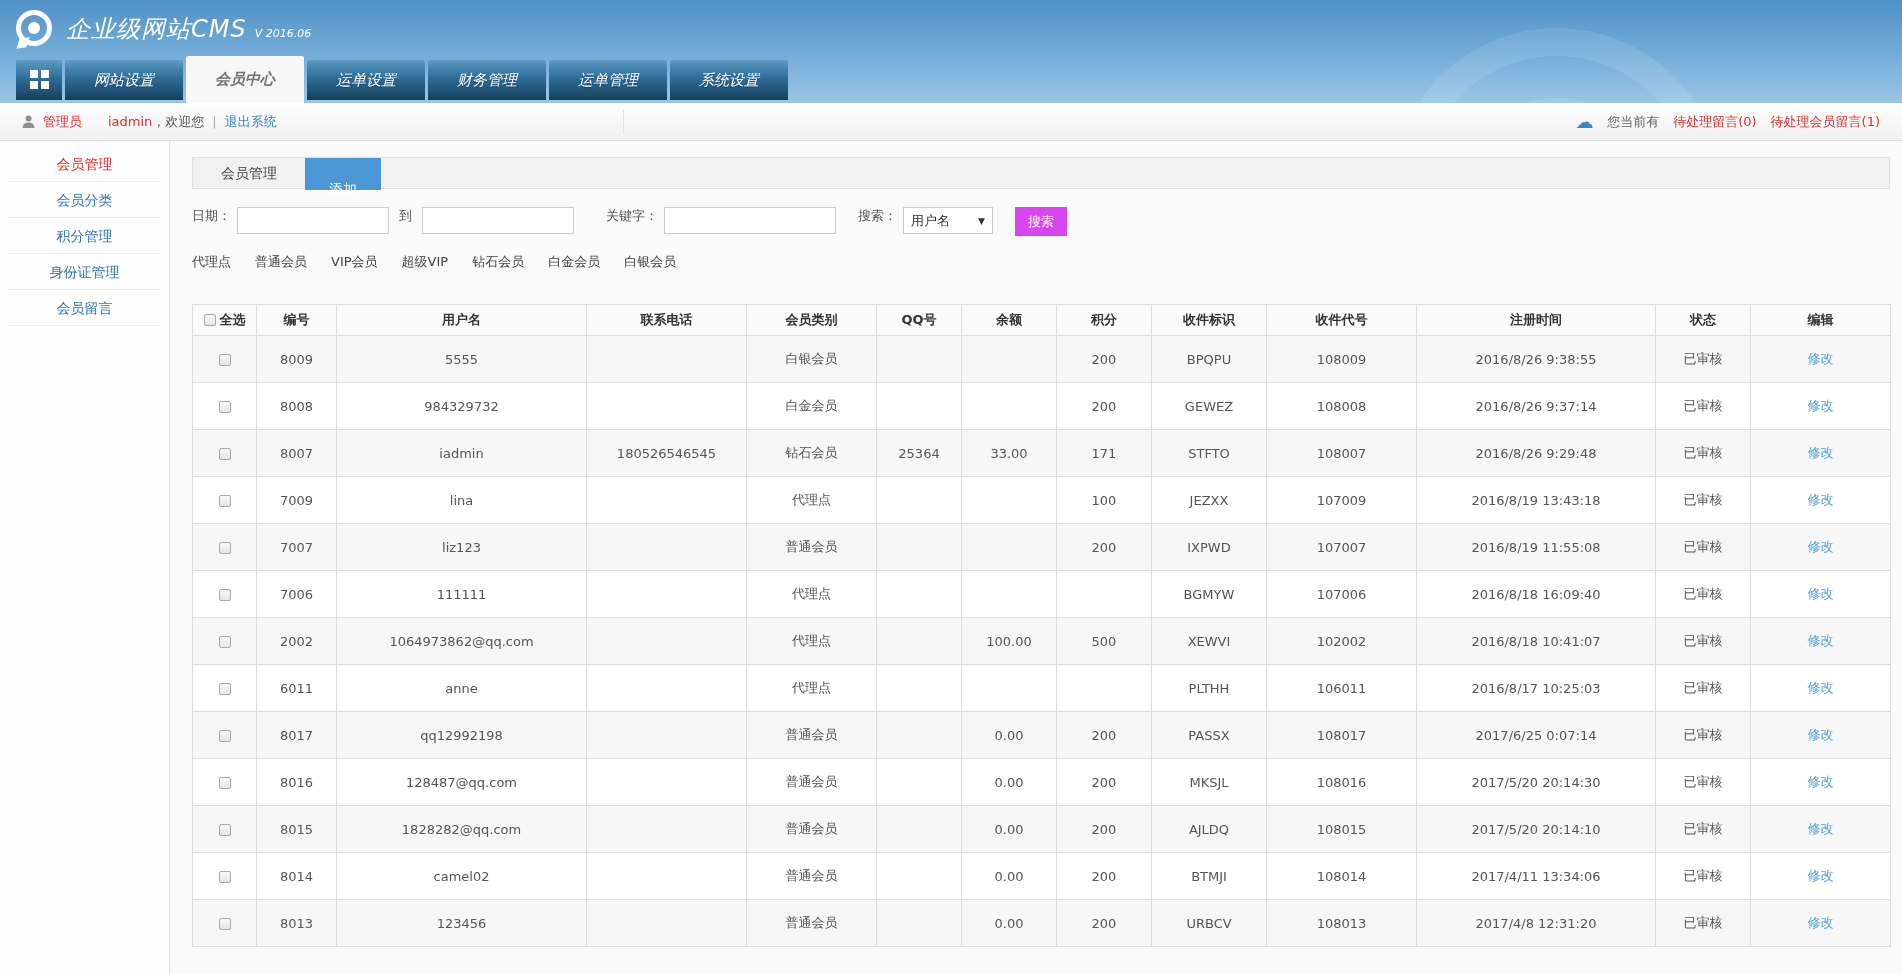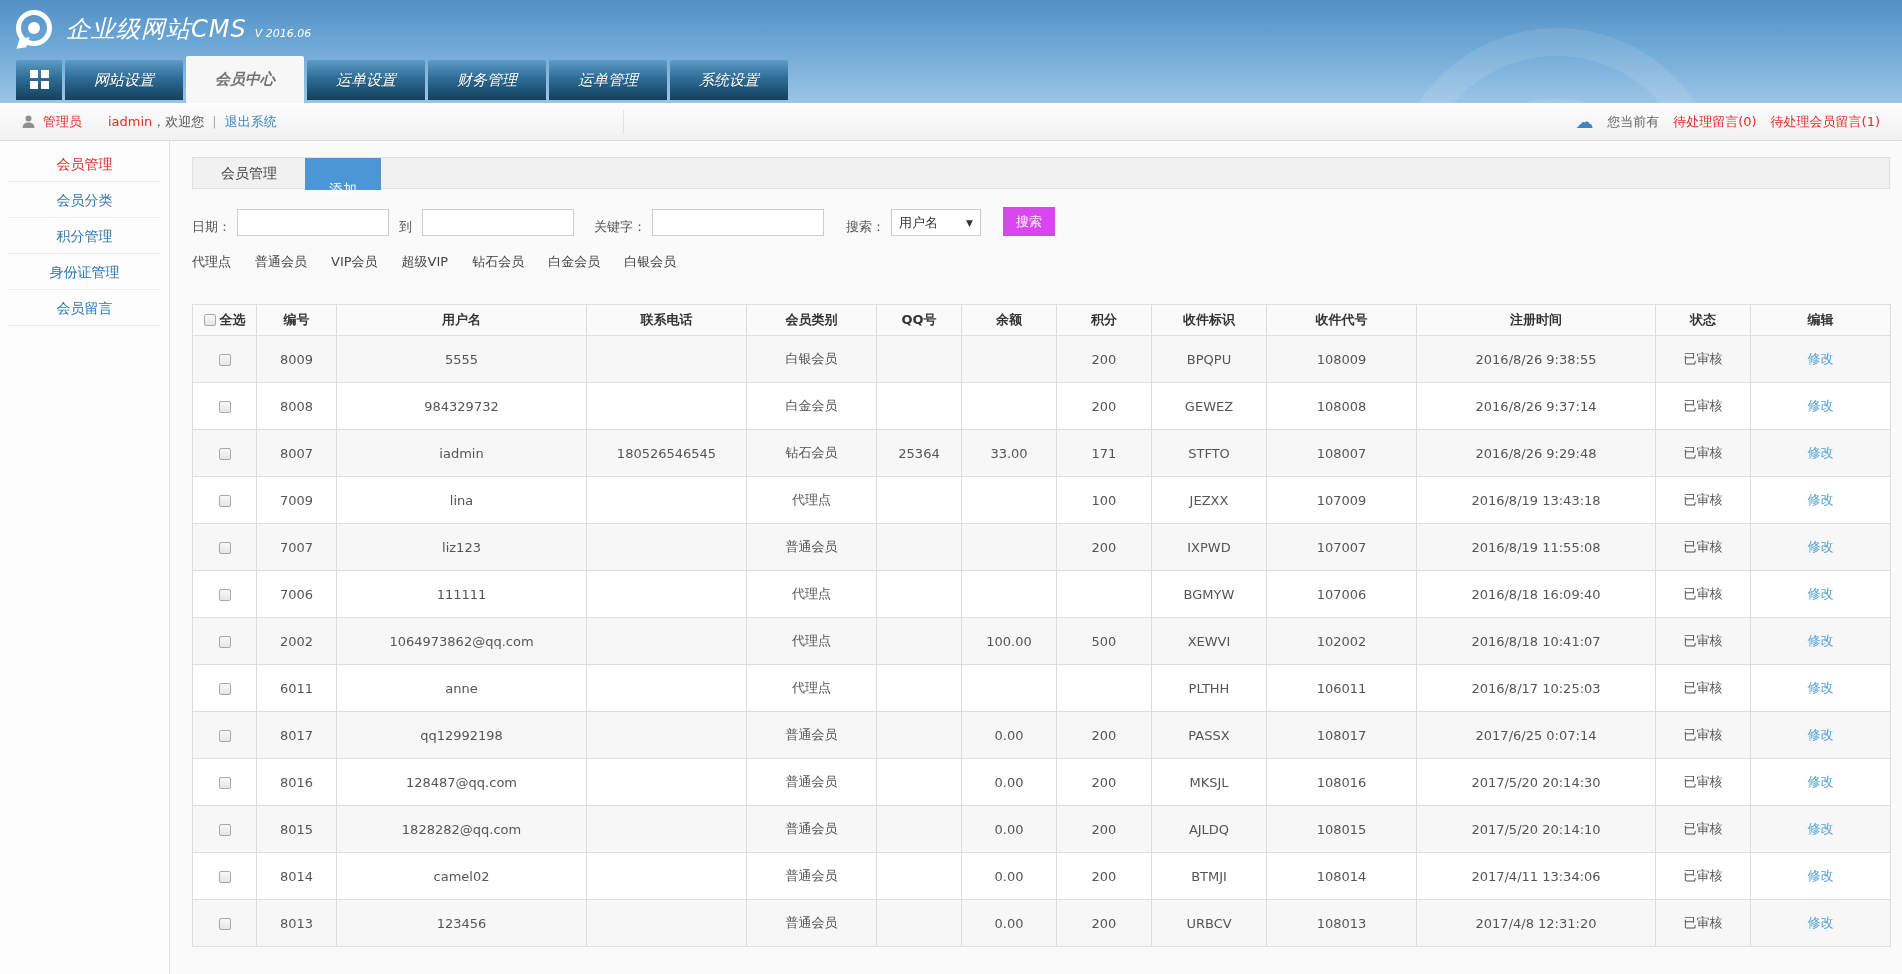--- a/index.html
+++ b/index.html
@@ -82,29 +82,29 @@
   }
   .content-tabbar {
     height:32px; background:#f1f1f1; border:1px solid #e0e0e0;
     display:flex; align-items:stretch;
   }
   .content-tab {
     line-height:30px; padding:0 28px; font-size:14px; color:#444; cursor:pointer;
   }
   .content-tab.primary { background:#4d96d6; color:#fff; padding:16px 24px; }
   
-  .filter-row { margin-top:18px; display:flex; align-items:flex-end; font-size:13px; color:#555; }
+  .filter-row { margin-top:18px; display:flex; align-items:flex-start; font-size:13px; color:#555; }
   .filter-row label { margin-right:6px; }
   .filter-input {
     width:152px; height:27px; border:1px solid #ccc; background:#fff; padding:0 6px;
     font-family:inherit; font-size:13px; color:#333;
   }
   .kw-input { width:172px; }
   .to-label { margin:0 10px 0 10px; }
-  .kw-label { margin-left:20px; }
+  .kw-label { margin-left:32px; }
   .search-label { margin-left:22px; }
   .select-box {
     width:90px; height:27px; border:1px solid #ccc; background:#fff; display:flex;
     align-items:center; padding:0 7px; cursor:pointer; color:#333;
   }
   .select-box .caret { margin-left:auto; font-size:9px; color:#333; }
   .search-button {
     margin-left:22px; width:52px; height:29px; background:#d946ef; color:#fff;
     border:none; font-size:13px; cursor:pointer; font-family:inherit;
   }

